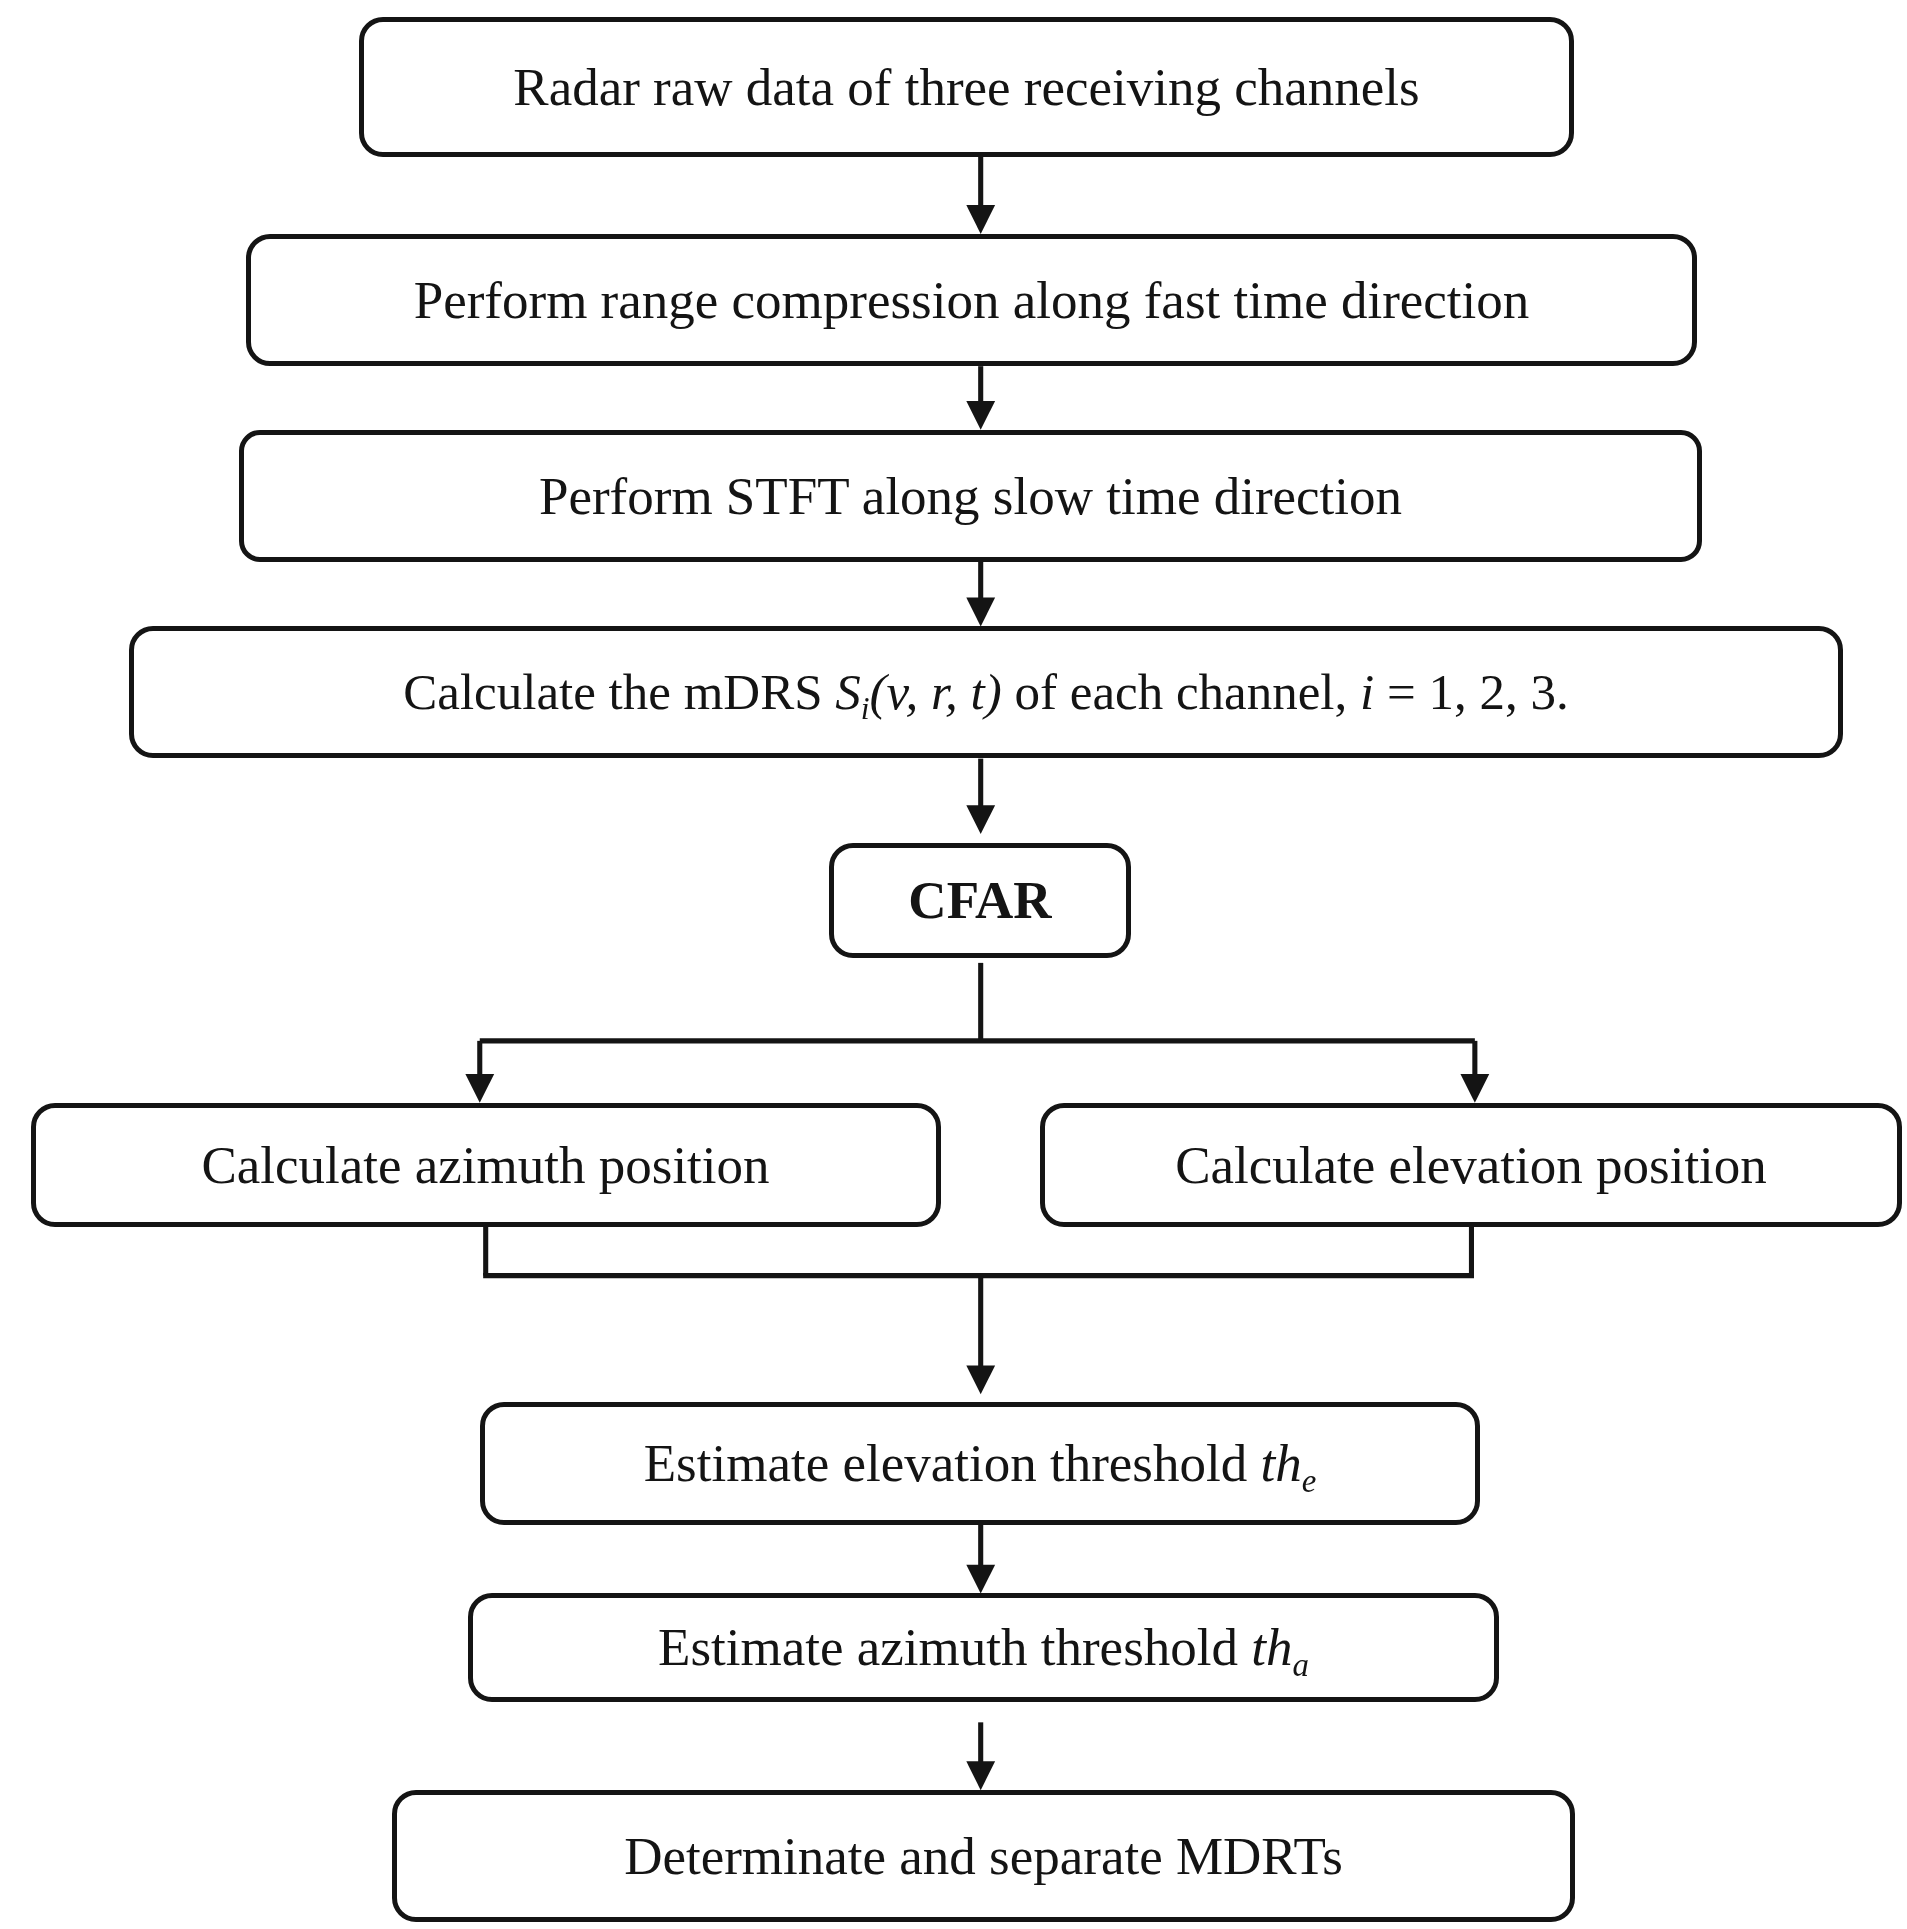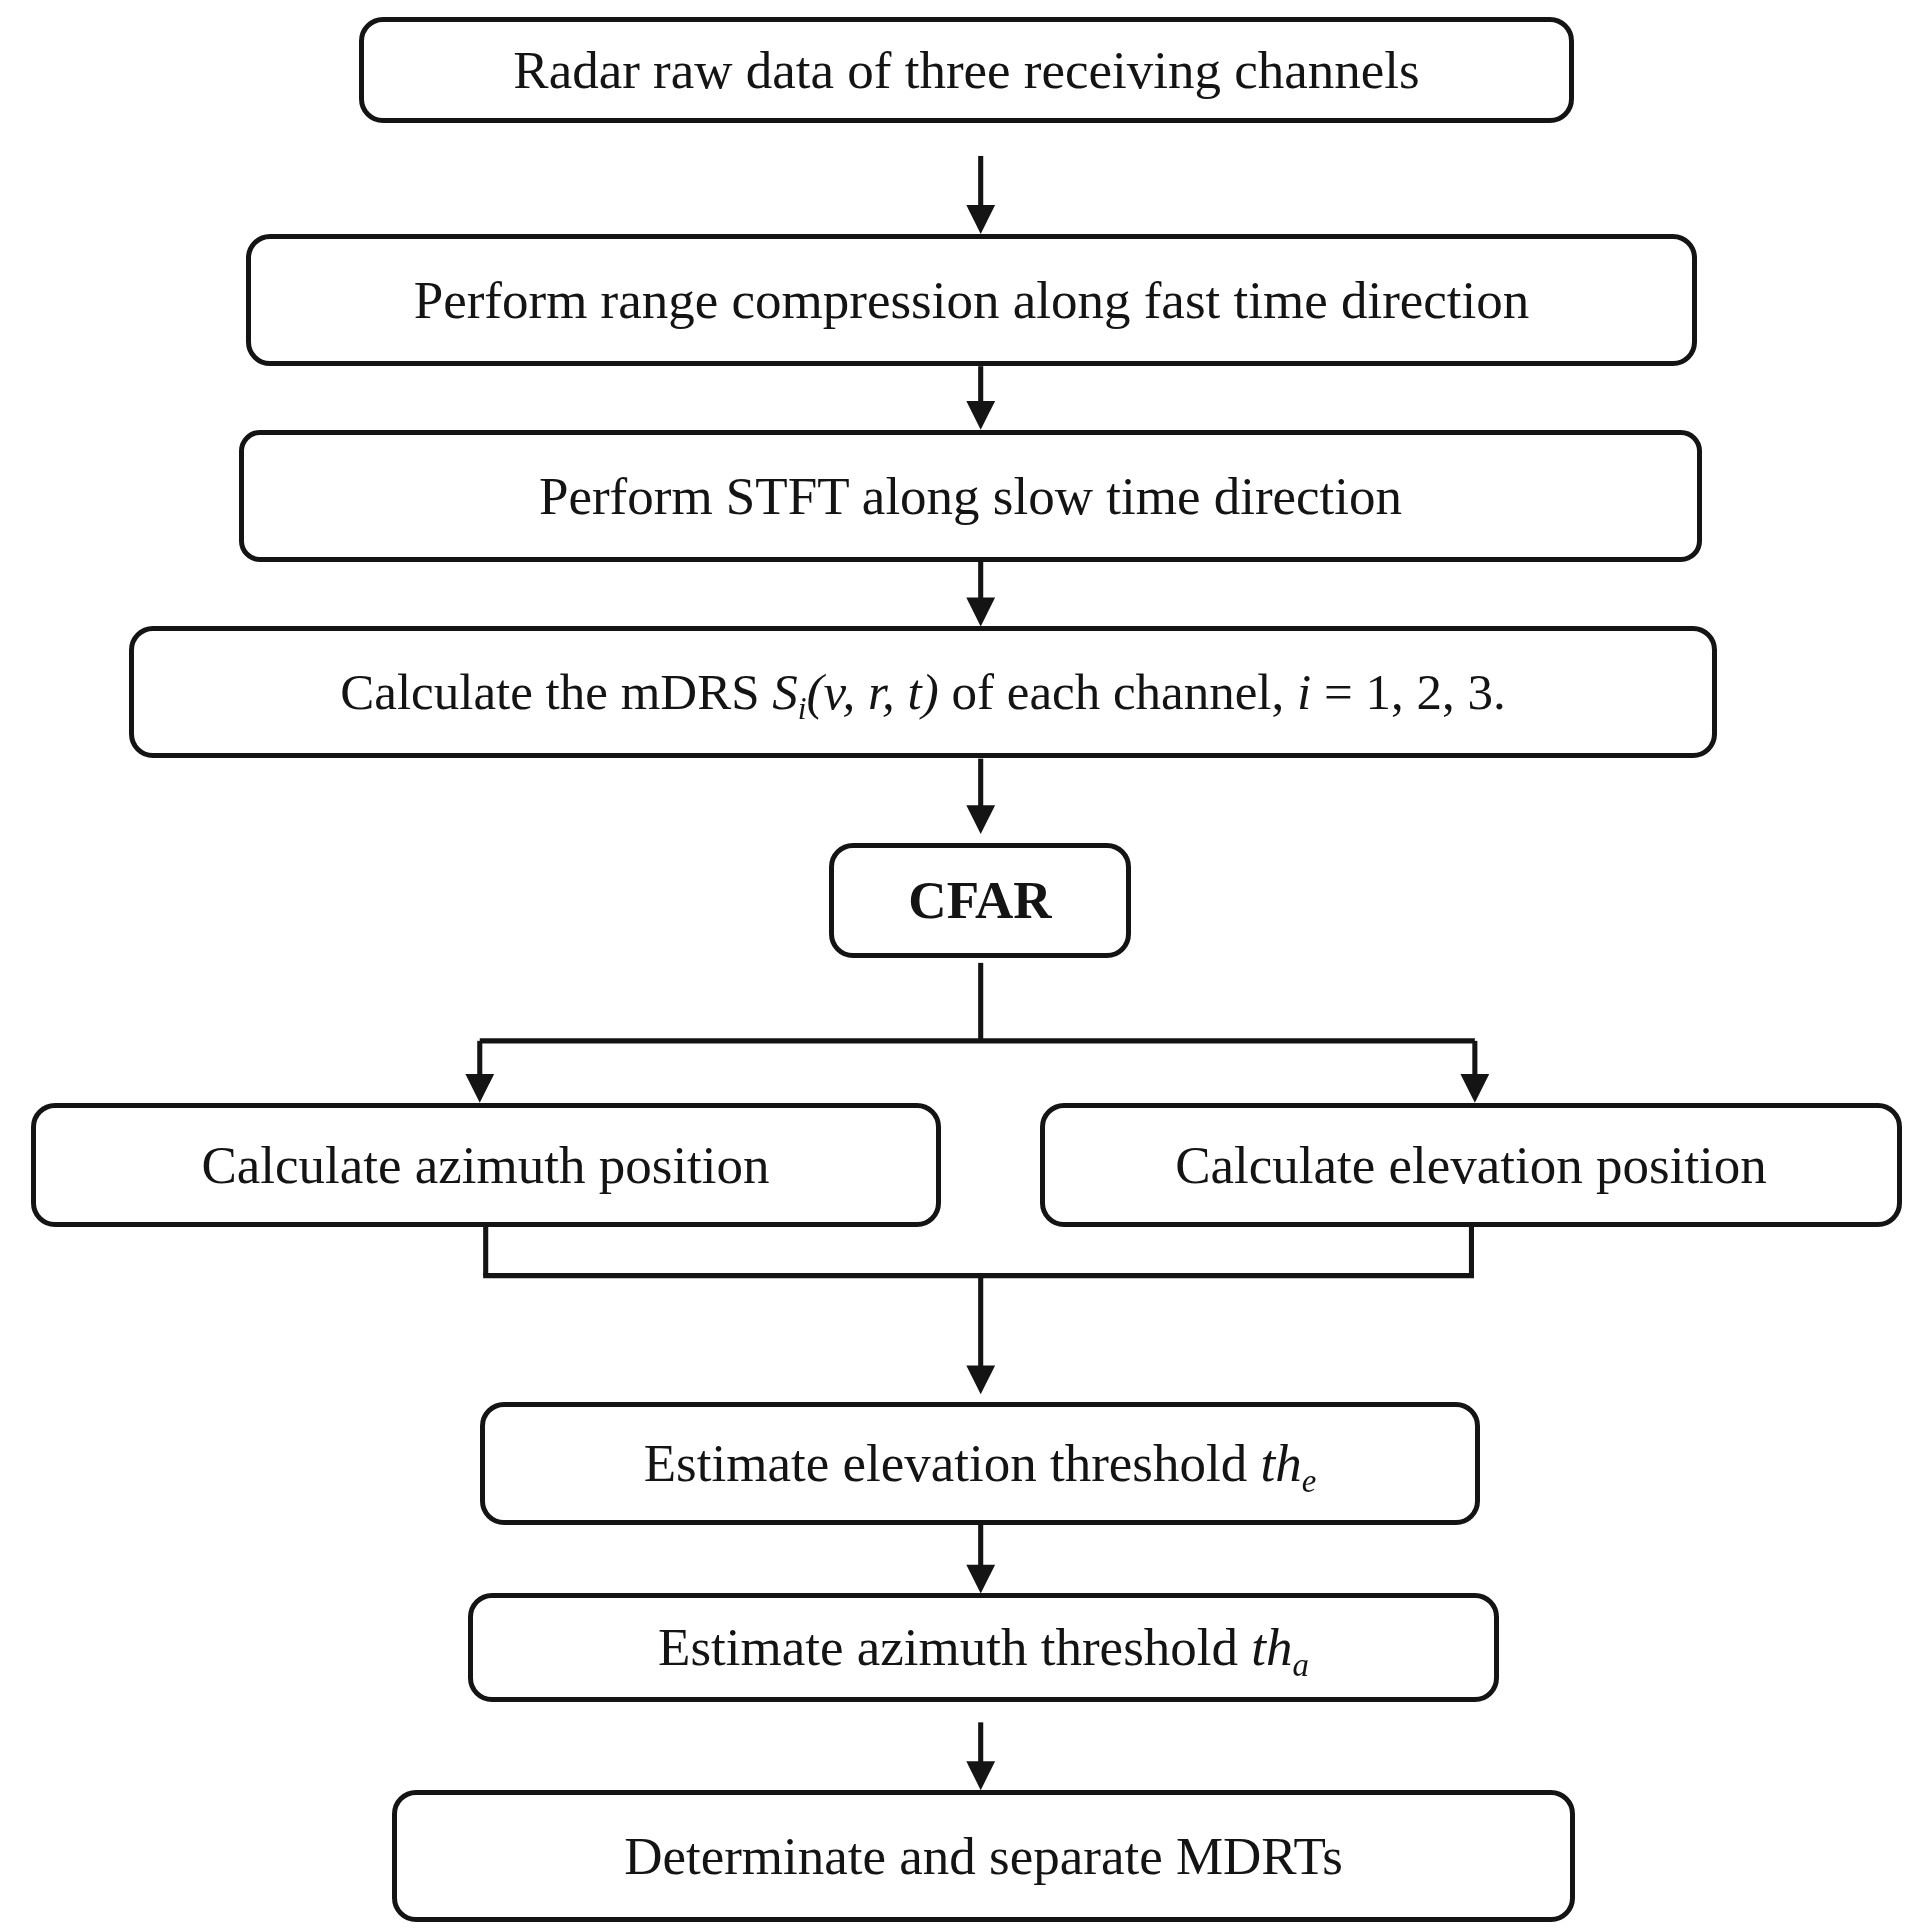--- a/index.html
+++ b/index.html
@@ -109,33 +109,33 @@
       <path class="ln" d="M1157 1790 V1850"></path>
       <path class="ah" d="M1157 1880 L1140 1846 L1174 1846 Z"></path>
     </g>
 
     <g>
       <path class="ln" d="M1157 2032 V2082"></path>
       <path class="ah" d="M1157 2112 L1140 2078 L1174 2078 Z"></path>
     </g>
   </svg>
 
-  <div class="node" style="left:359px; top:17px; width:1215px; height:106px;">
+  <div class="node" style="left:359px; top:17px; width:1215px; height:140px;">
     <span>Radar raw data of three receiving channels</span>
   </div>
 
   <div class="node" style="left:246px; top:234px; width:1451px; height:132px;text-align:center;">
     <span>Perform range compression along fast time direction</span>
   </div>
 
   <div class="node" style="left:239px; top:430px; width:1463px; height:132px;border-radius:21px;">
     <span>Perform STFT along slow time direction</span>
   </div>
 
-  <div class="node wide" style="left:129px; top:626px; width:1588px; height:132px;">
+  <div class="node wide" style="left:129px; top:626px; width:1714px; height:132px;">
     <span><span>Calculate the mDRS </span><span class="math">S</span><sub class="math">i</sub><span class="math">(v, r, t)</span><span> of each channel, </span><span class="math">i</span><span> = 1, 2, 3.</span></span>
   </div>
 
   <div class="node" style="left:829px; top:843px; width:302px; height:115px;font-weight:bold;">
     <span>CFAR</span>
   </div>
 
   <div class="node" style="left:30.5px; top:1103px; width:910px; height:124px;">
     <span>Calculate azimuth position</span>
   </div>

